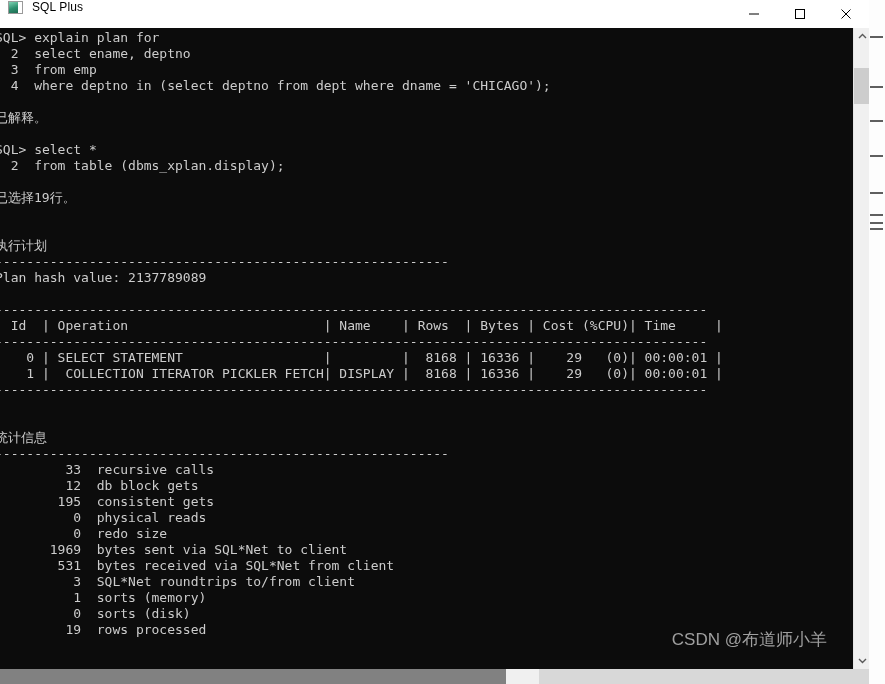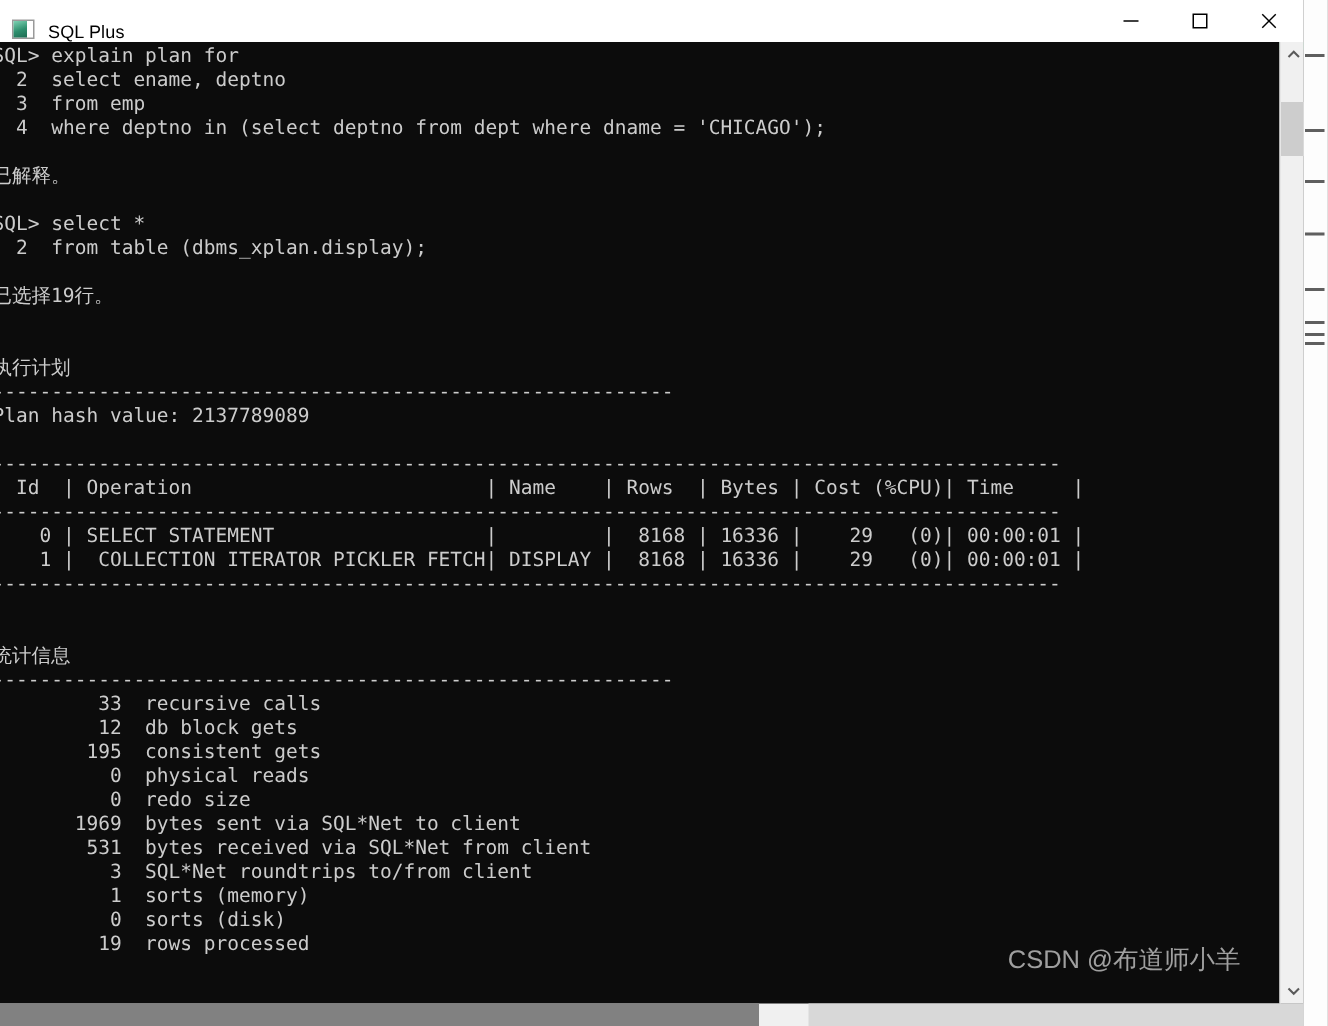--- a/index.html
+++ b/index.html
@@ -26,21 +26,21 @@
 
   
   #titlebar {
     position: absolute;
     left: 0; top: 0;
     width: 869px;
     height: 28px;
     background: #ffffff;
     border-bottom: 5px solid #15803d;
     display: flex;
-    align-items: flex-end;
+    align-items: flex-start;
   }
   .tb-icon {
     width: 16px;
     height: 16px;
     margin-left: 8px;
     margin-right: 8px;
     position: relative;
     flex: 0 0 auto;
   }
   .tb-icon .frame {

